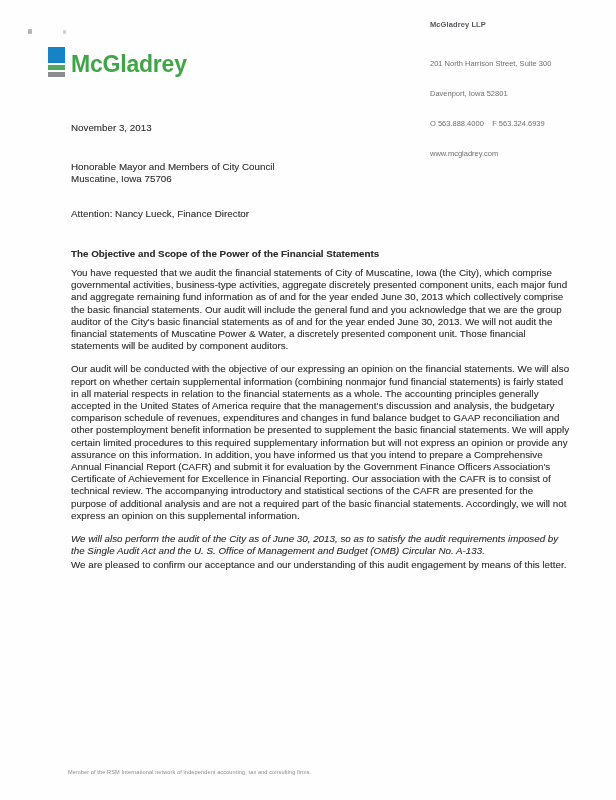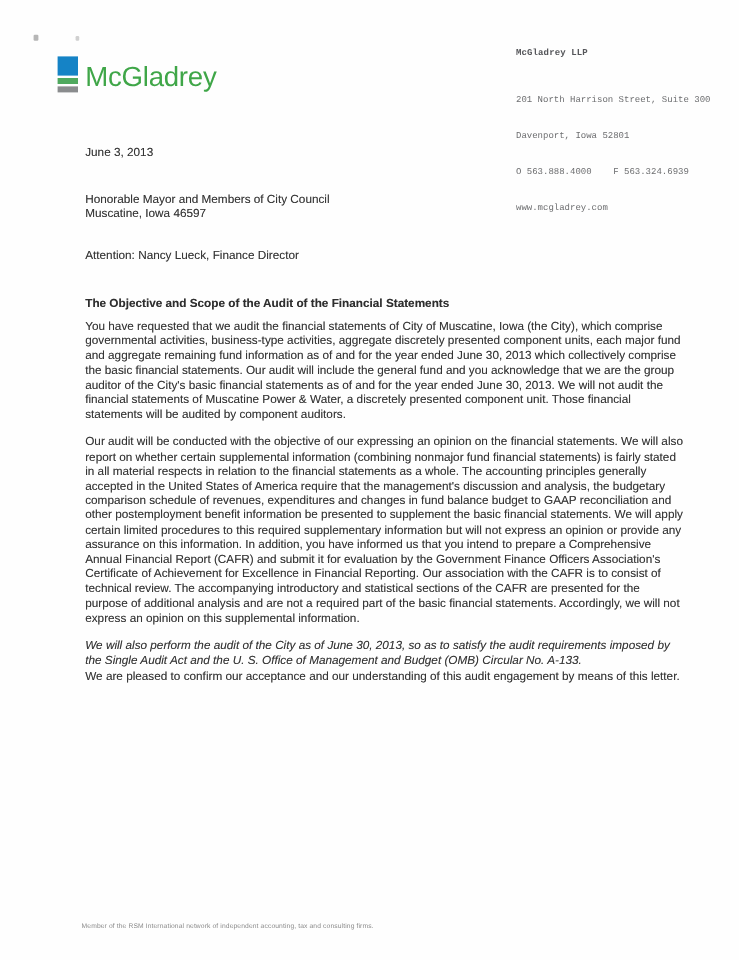--- a/index.html
+++ b/index.html
@@ -20,27 +20,26 @@
   .speck-2 { position: absolute; left: 63px; top: 30px; width: 3px; height: 4px; background: #b0b0b0; opacity: .6; border-radius: 1px; }
 
   
   .logo-mark { position: absolute; left: 48px; top: 47px; width: 17px; }
   .logo-square { width: 17px; height: 16px; background: #1583c6; }
   .logo-bar-green { width: 17px; height: 5px; background: #4fa95e; margin-top: 2px; }
   .logo-bar-gray { width: 17px; height: 5px; background: #8a8c8e; margin-top: 2px; }
   .logo-wordmark {
     position: absolute; left: 71px; top: 51px;
     font-size: 23px; letter-spacing: -0.2px;
-    color: #3fa648; font-weight: 400;
+    color: #3fa648; font-weight: 700;
   }
   .firm-info {
-    position: absolute; left: 430px; top: 20px; width: 175px;
+    position: absolute; left: 430px; top: 0; width: 175px;
     color: #6d6e70; font-size: 7.5px; line-height: 10px;
     white-space: pre-wrap;
-    font-family: Liberation Mono, monospace;
   }
   .firm-name {
     color: #55565a; font-weight: 700; font-size: 7.5px;
     margin-bottom: 9px; letter-spacing: 0.1px;
   }
 
   
   .letter {
     position: absolute; left: 71px; top: 122px; width: 500px;
     color: #353535;
@@ -77,30 +76,30 @@
 
   <div class="firm-info">
     <div class="firm-name">McGladrey LLP</div>
     <div>201 North Harrison Street, Suite 300</div>
     <div>Davenport, Iowa 52801</div>
     <div>O 563.888.4000    F 563.324.6939</div>
     <div>www.mcgladrey.com</div>
   </div>
 
   <div class="letter">
-    <div class="date-line">June 3, 2013</div>
+    <div class="date-line">November 3, 2013</div>
 
     <div class="recipient-block">
       <div>Honorable Mayor and Members of City Council</div>
-      <div>Muscatine, Iowa 46597</div>
+      <div>Muscatine, Iowa 75706</div>
     </div>
 
     <div class="attention-line">Attention: Nancy Lueck, Finance Director</div>
 
-    <div class="letter-heading">The Objective and Scope of the Audit of the Financial Statements</div>
+    <div class="letter-heading">The Objective and Scope of the Power of the Financial Statements</div>
 
     <p class="para">You have requested that we audit the financial statements of City of Muscatine, Iowa (the City), which comprise governmental activities, business-type activities, aggregate discretely presented component units, each major fund and aggregate remaining fund information as of and for the year ended June 30, 2013 which collectively comprise the basic financial statements. Our audit will include the general fund and you acknowledge that we are the group auditor of the City's basic financial statements as of and for the year ended June 30, 2013. We will not audit the financial statements of Muscatine Power &amp; Water, a discretely presented component unit. Those financial statements will be audited by component auditors.</p>
     <p class="para">Our audit will be conducted with the objective of our expressing an opinion on the financial statements. We will also report on whether certain supplemental information (combining nonmajor fund financial statements) is fairly stated in all material respects in relation to the financial statements as a whole. The accounting principles generally accepted in the United States of America require that the management's discussion and analysis, the budgetary comparison schedule of revenues, expenditures and changes in fund balance budget to GAAP reconciliation and other postemployment benefit information be presented to supplement the basic financial statements. We will apply certain limited procedures to this required supplementary information but will not express an opinion or provide any assurance on this information. In addition, you have informed us that you intend to prepare a Comprehensive Annual Financial Report (CAFR) and submit it for evaluation by the Government Finance Officers Association's Certificate of Achievement for Excellence in Financial Reporting. Our association with the CAFR is to consist of technical review. The accompanying introductory and statistical sections of the CAFR are presented for the purpose of additional analysis and are not a required part of the basic financial statements. Accordingly, we will not express an opinion on this supplemental information.</p>
     <p class="para para-3">We will also perform the audit of the City as of June 30, 2013, so as to satisfy the audit requirements imposed by the Single Audit Act and the U. S. Office of Management and Budget (OMB) Circular No. A-133.</p>
     <p class="para">We are pleased to confirm our acceptance and our understanding of this audit engagement by means of this letter.</p>
   </div>
 
   <div class="footer-note">Member of the RSM International network of independent accounting, tax and consulting firms.</div>
 
 </div>

